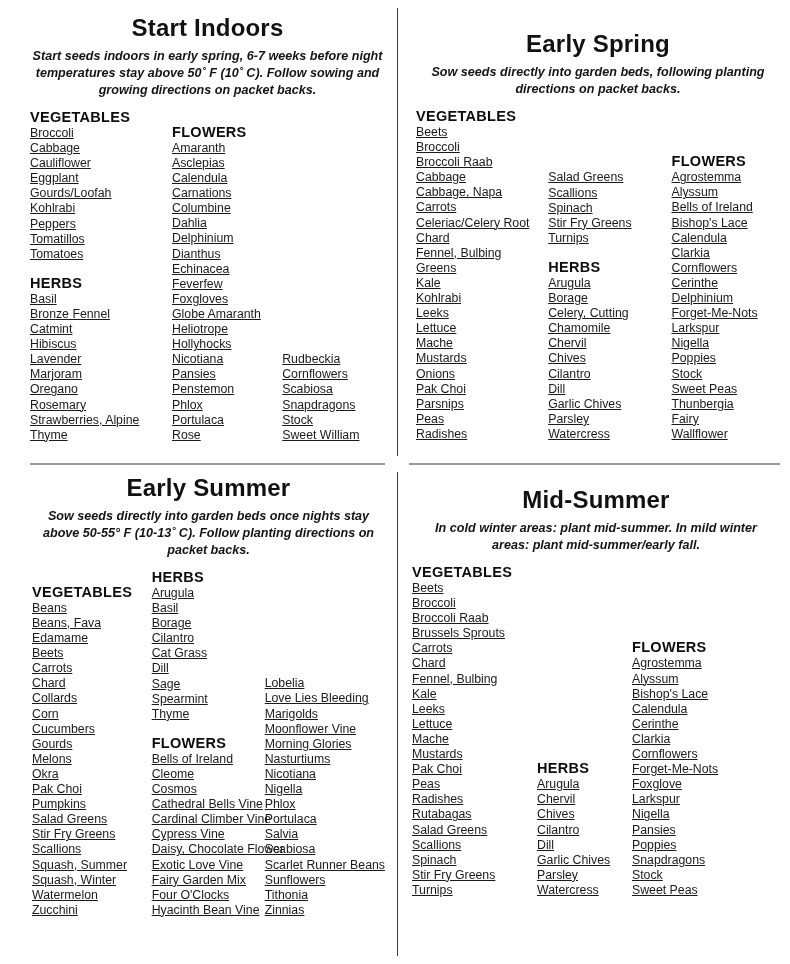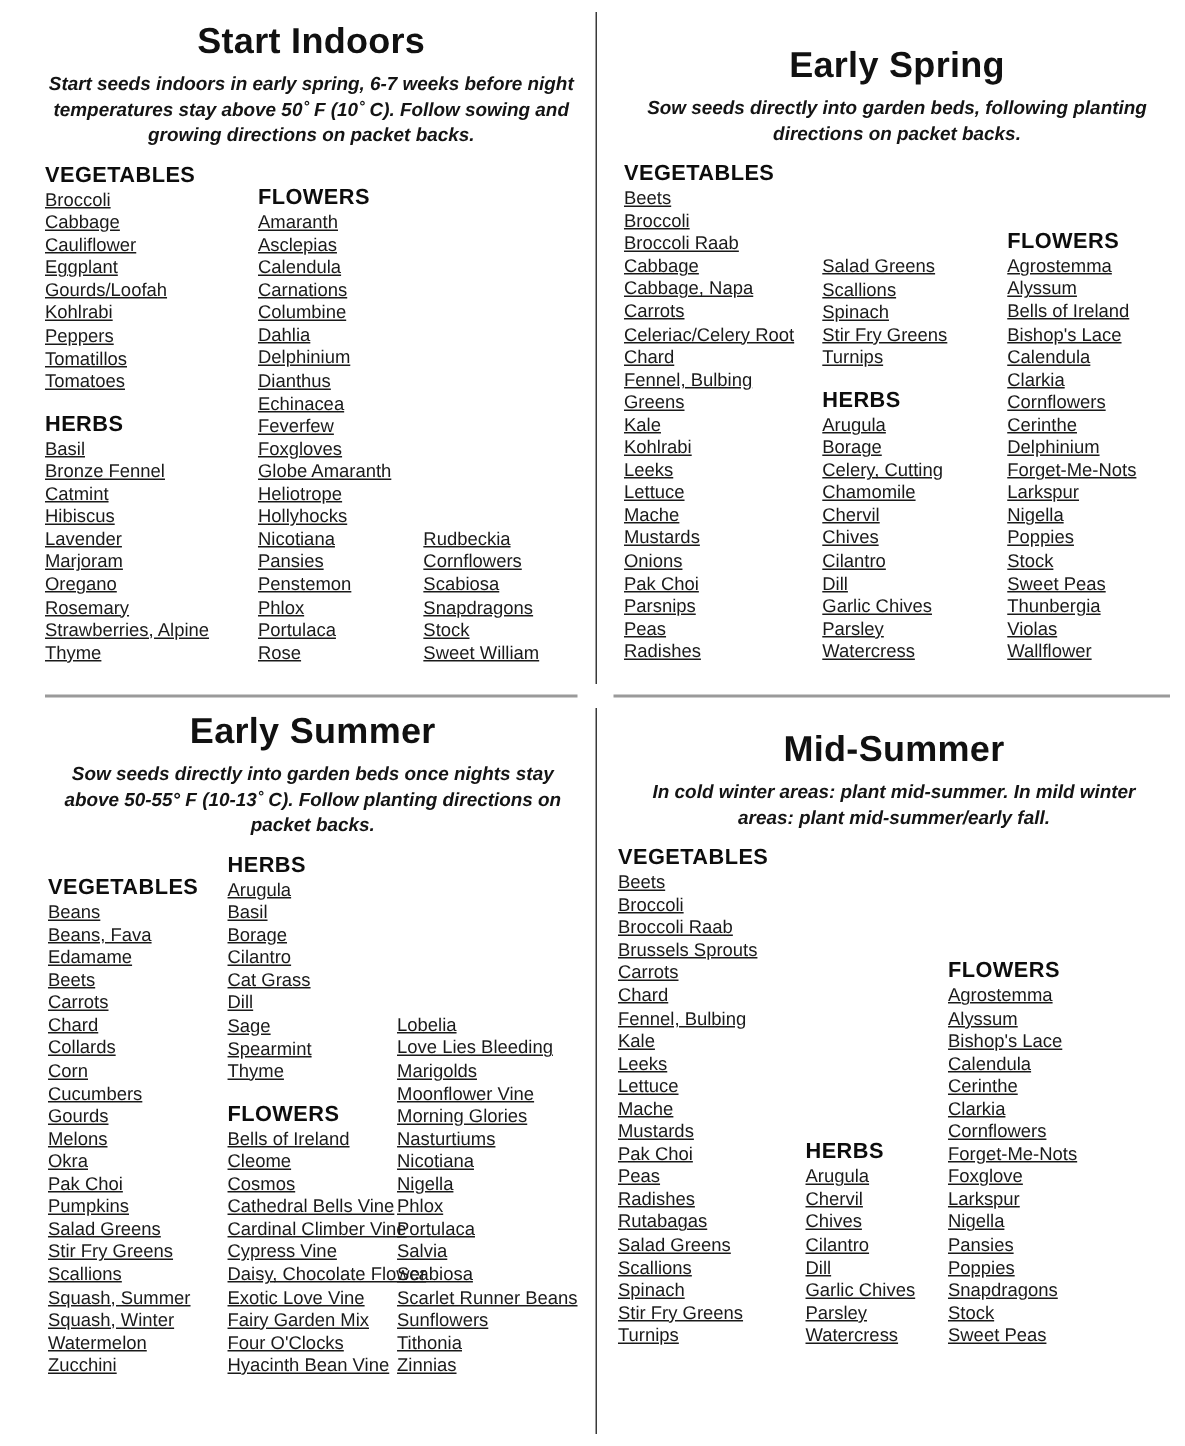--- a/index.html
+++ b/index.html
@@ -263,21 +263,21 @@
             <li>Cornflowers</li>
             <li>Cerinthe</li>
             <li>Delphinium</li>
             <li>Forget-Me-Nots</li>
             <li>Larkspur</li>
             <li>Nigella</li>
             <li>Poppies</li>
             <li>Stock</li>
             <li>Sweet Peas</li>
             <li>Thunbergia</li>
-            <li>Violas</li>
+            <li>Fairy</li>
             <li>Wallflower</li>
           </ul>
       </div>
     </div>
   </section>
 
   <section class="quad q3">
     <h1 class="season-title">Early Summer</h1>
     <p class="season-note">Sow seeds directly into garden beds once nights stay above 50-55° F (10-13˚ C). Follow planting directions on packet backs.</p>
     <div class="cols">

